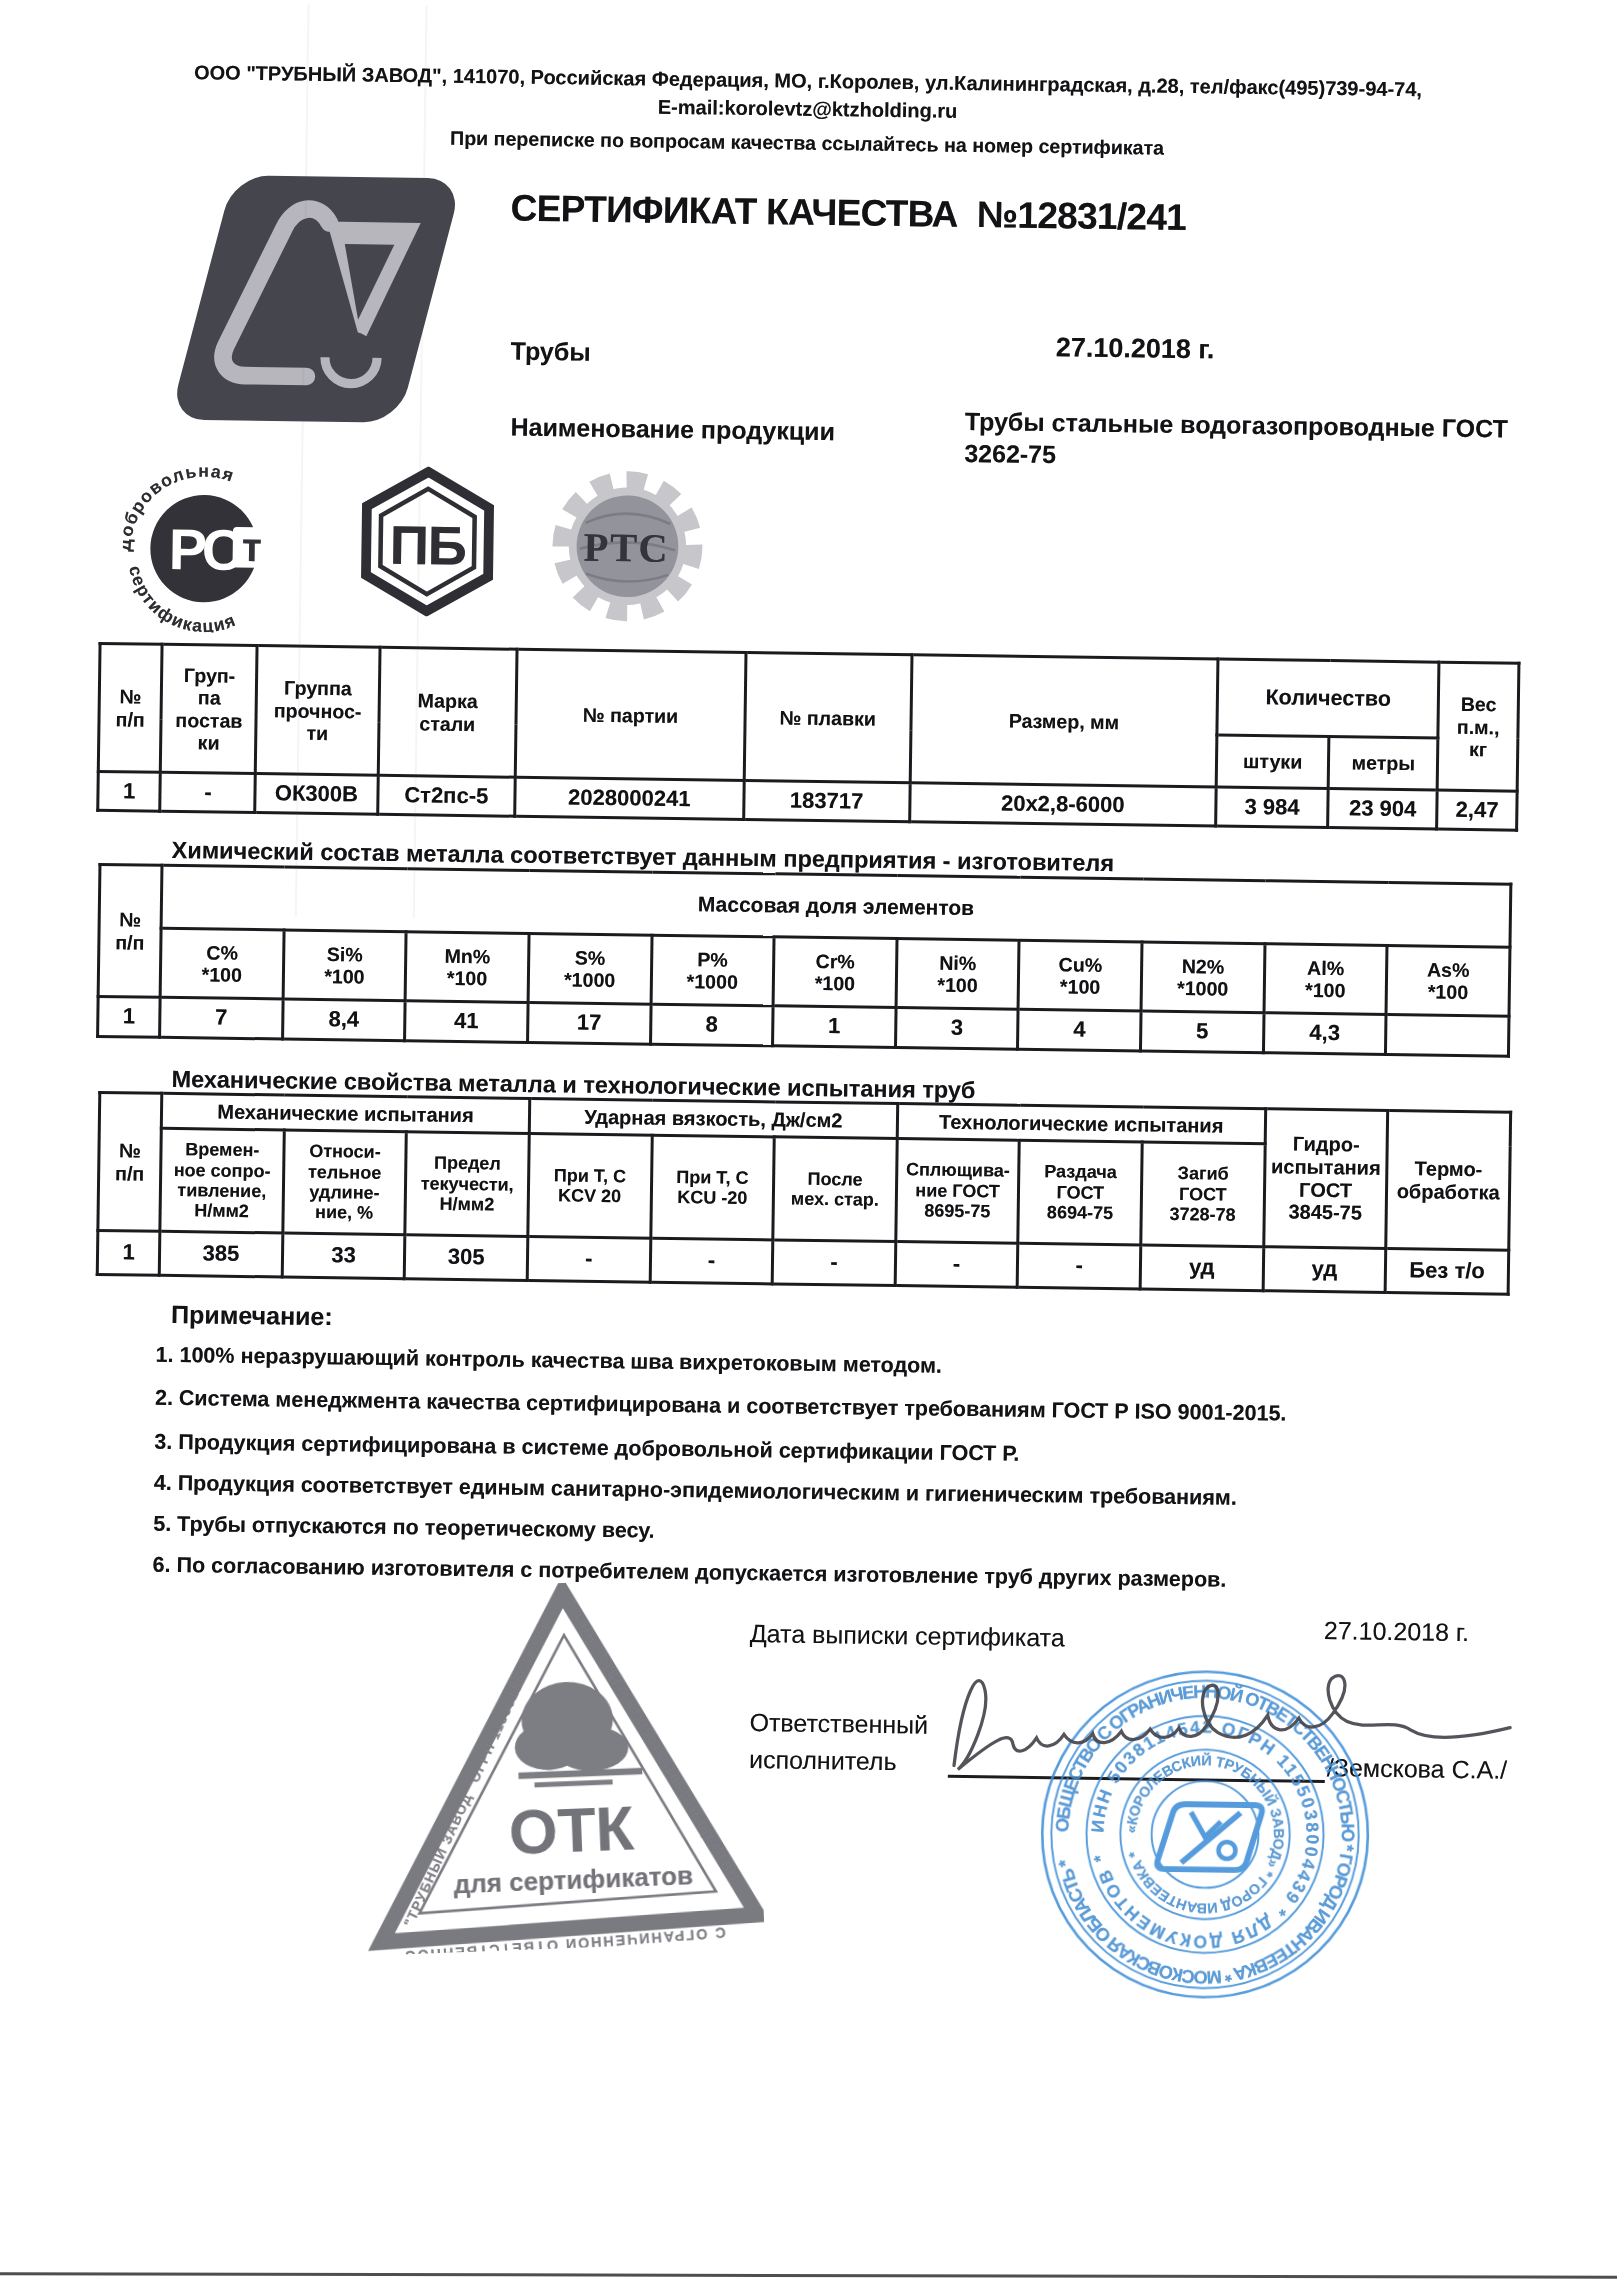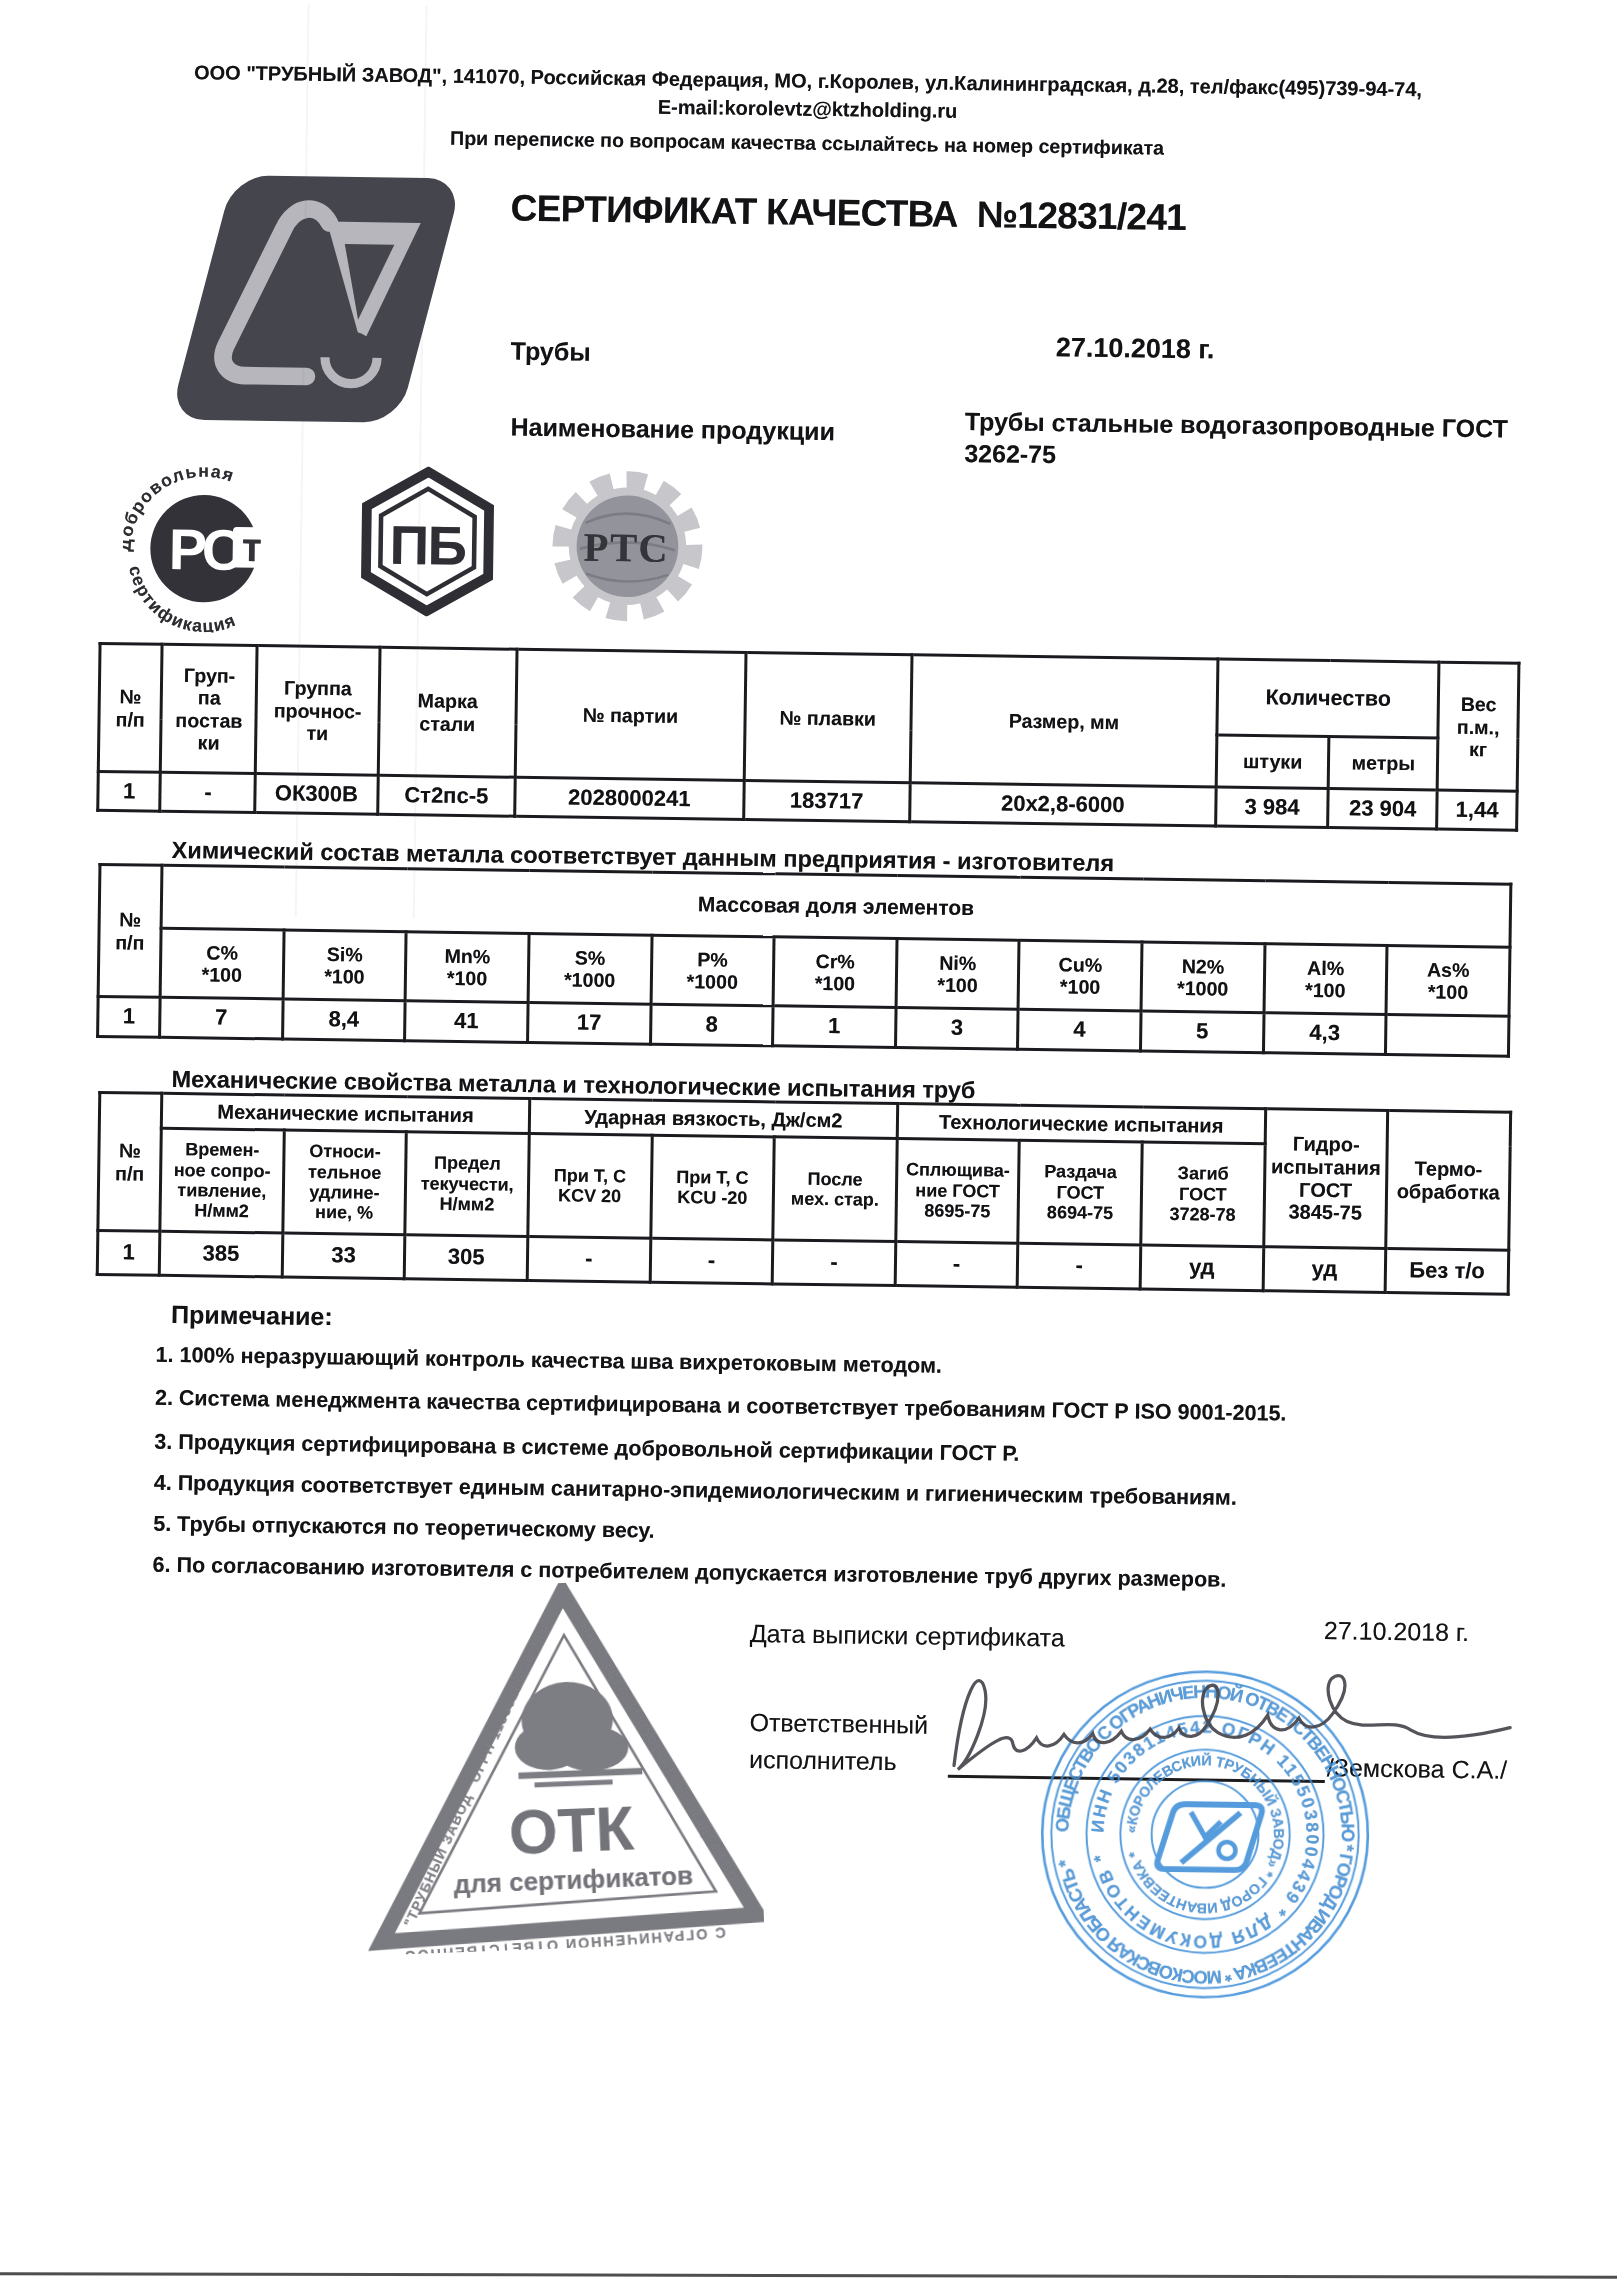--- a/index.html
+++ b/index.html
@@ -154,21 +154,21 @@
       <tr class="data">
         <td>1</td>
         <td>-</td>
         <td>ОК300В</td>
         <td>Ст2пс-5</td>
         <td>2028000241</td>
         <td>183717</td>
         <td>20х2,8-6000</td>
         <td>3 984</td>
         <td>23 904</td>
-        <td>1,44</td>
+        <td>2,47</td>
       </tr>
     </tbody>
       </table>
 
     <div class="abs sec-title" style="left:183px;top:835px;">Химический состав металла соответствует данным предприятия - изготовителя</div>
     <table class="ct t2 abs" style="left:110px;top:862px;width:1414px;">
       <colgroup>
         <col style="width:4.4%">
         <col span="11" style="width:8.69%">
       </colgroup>

